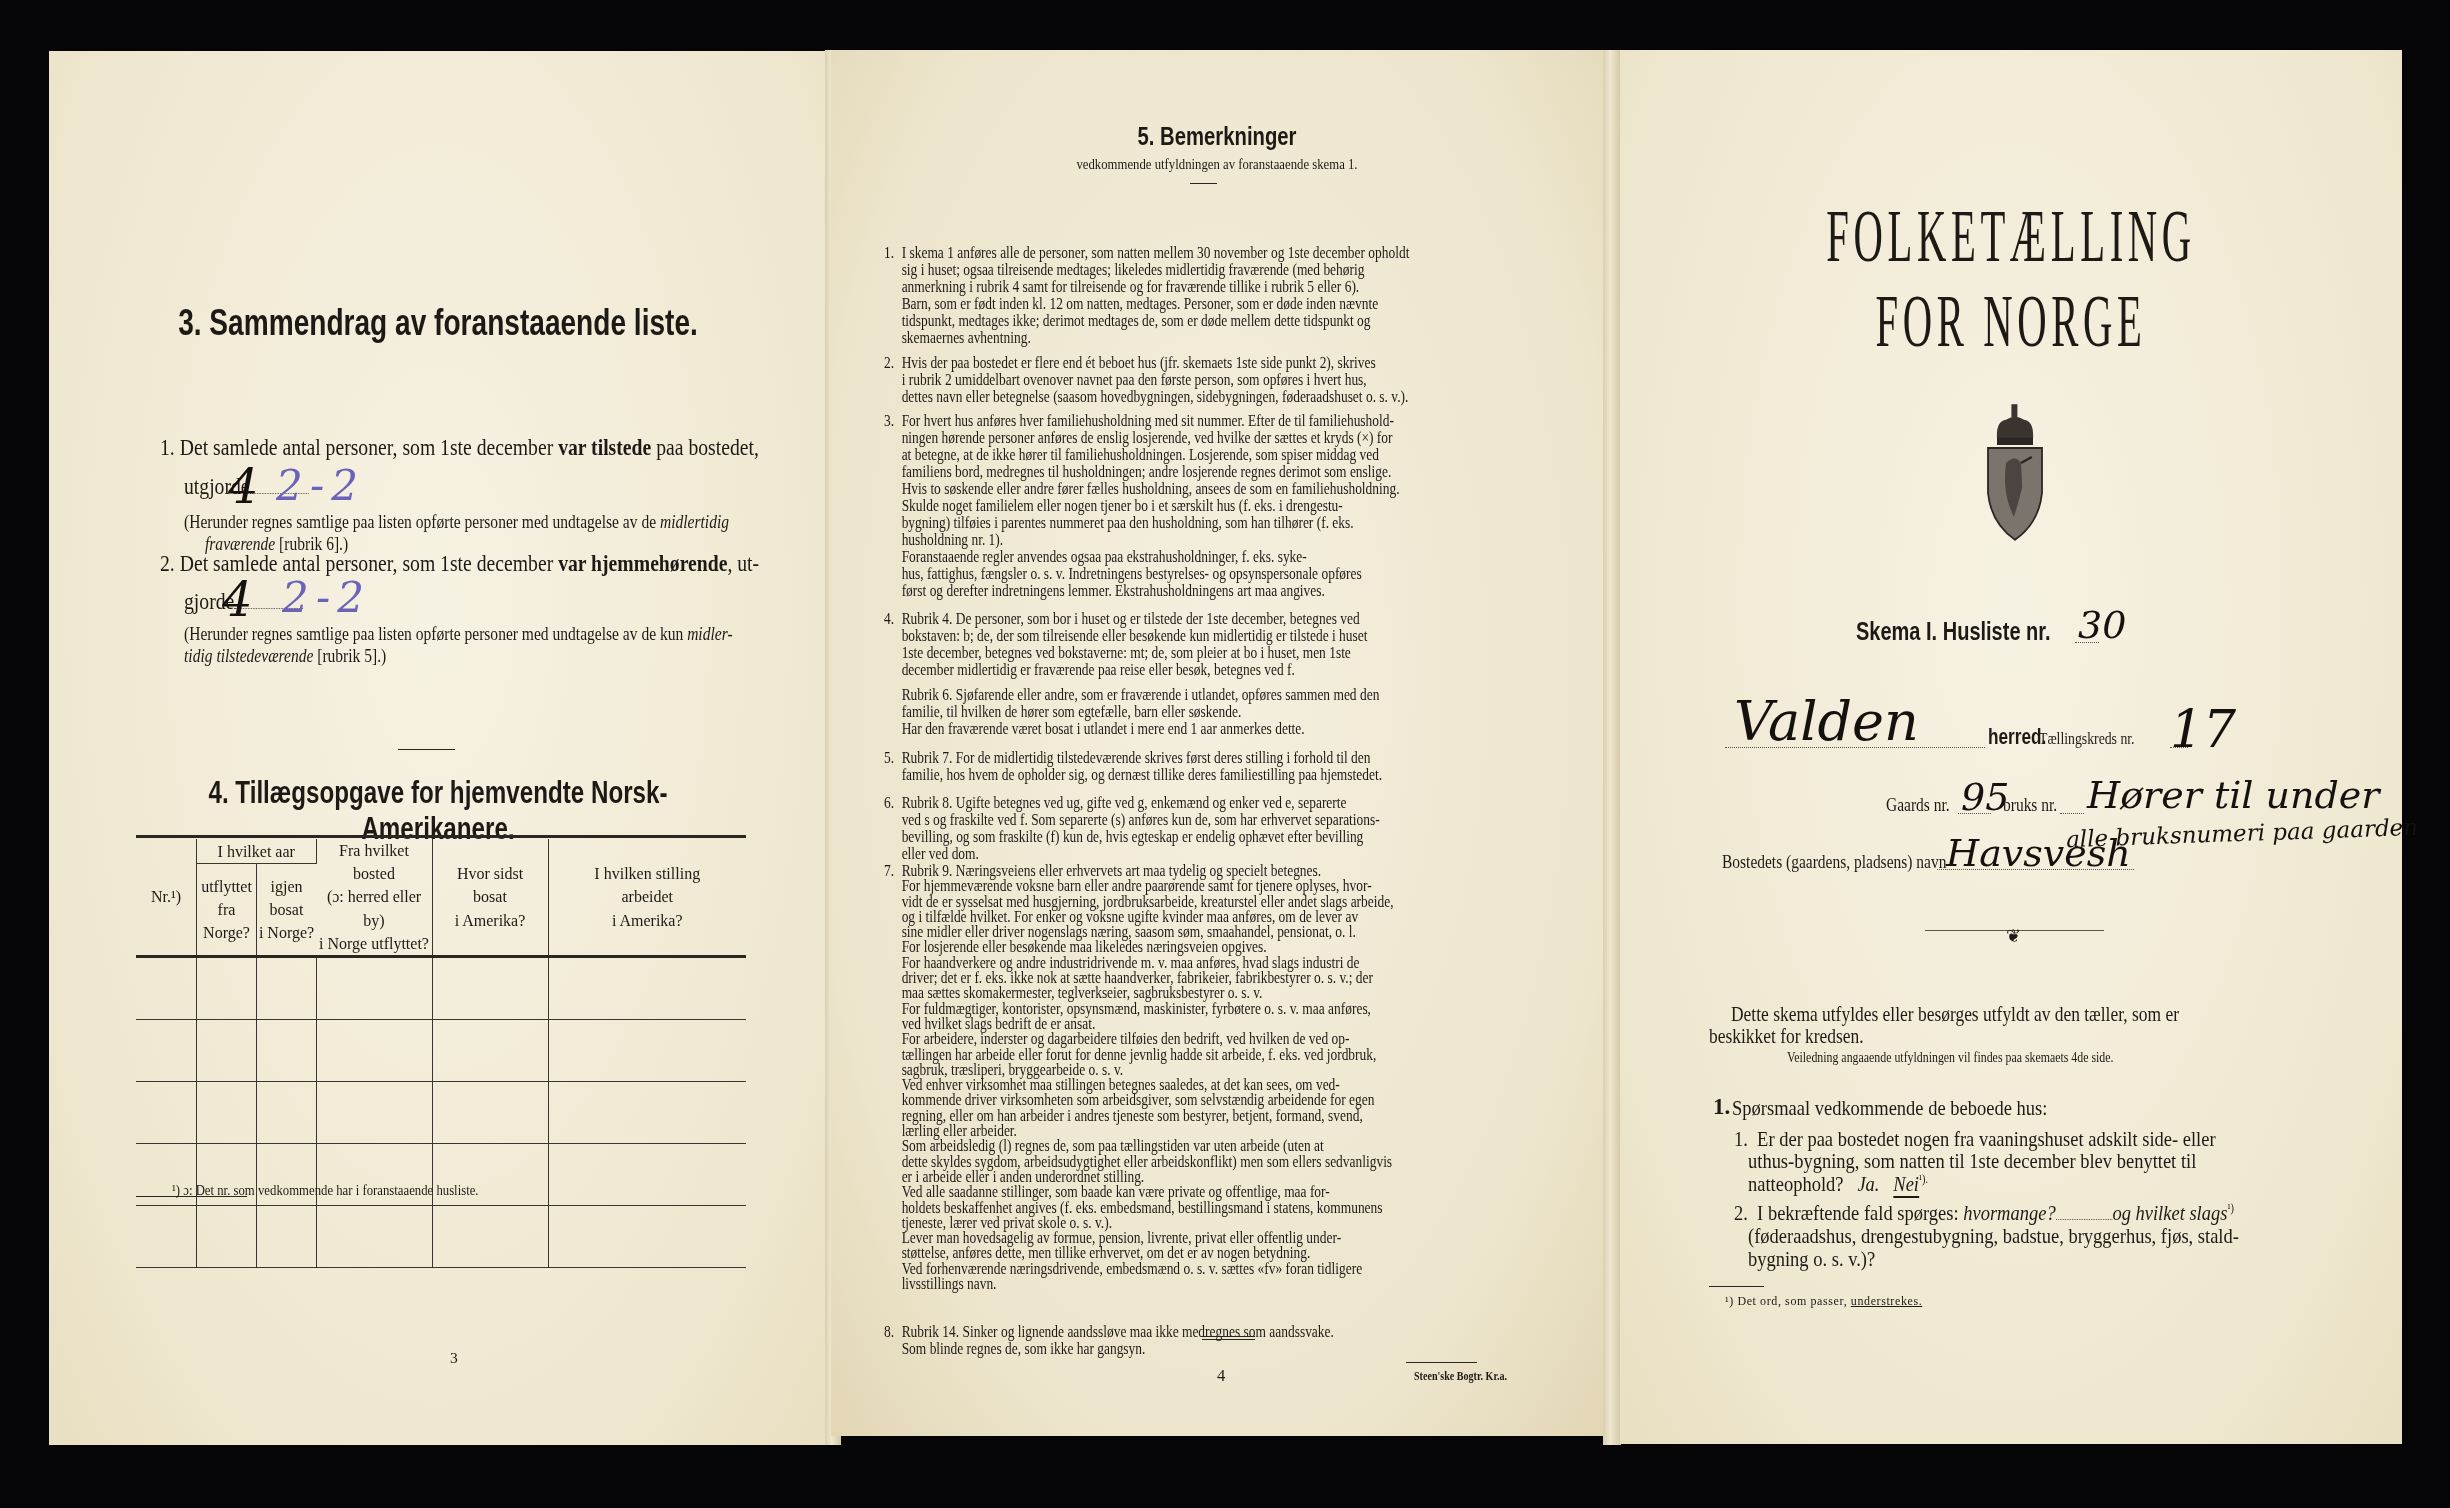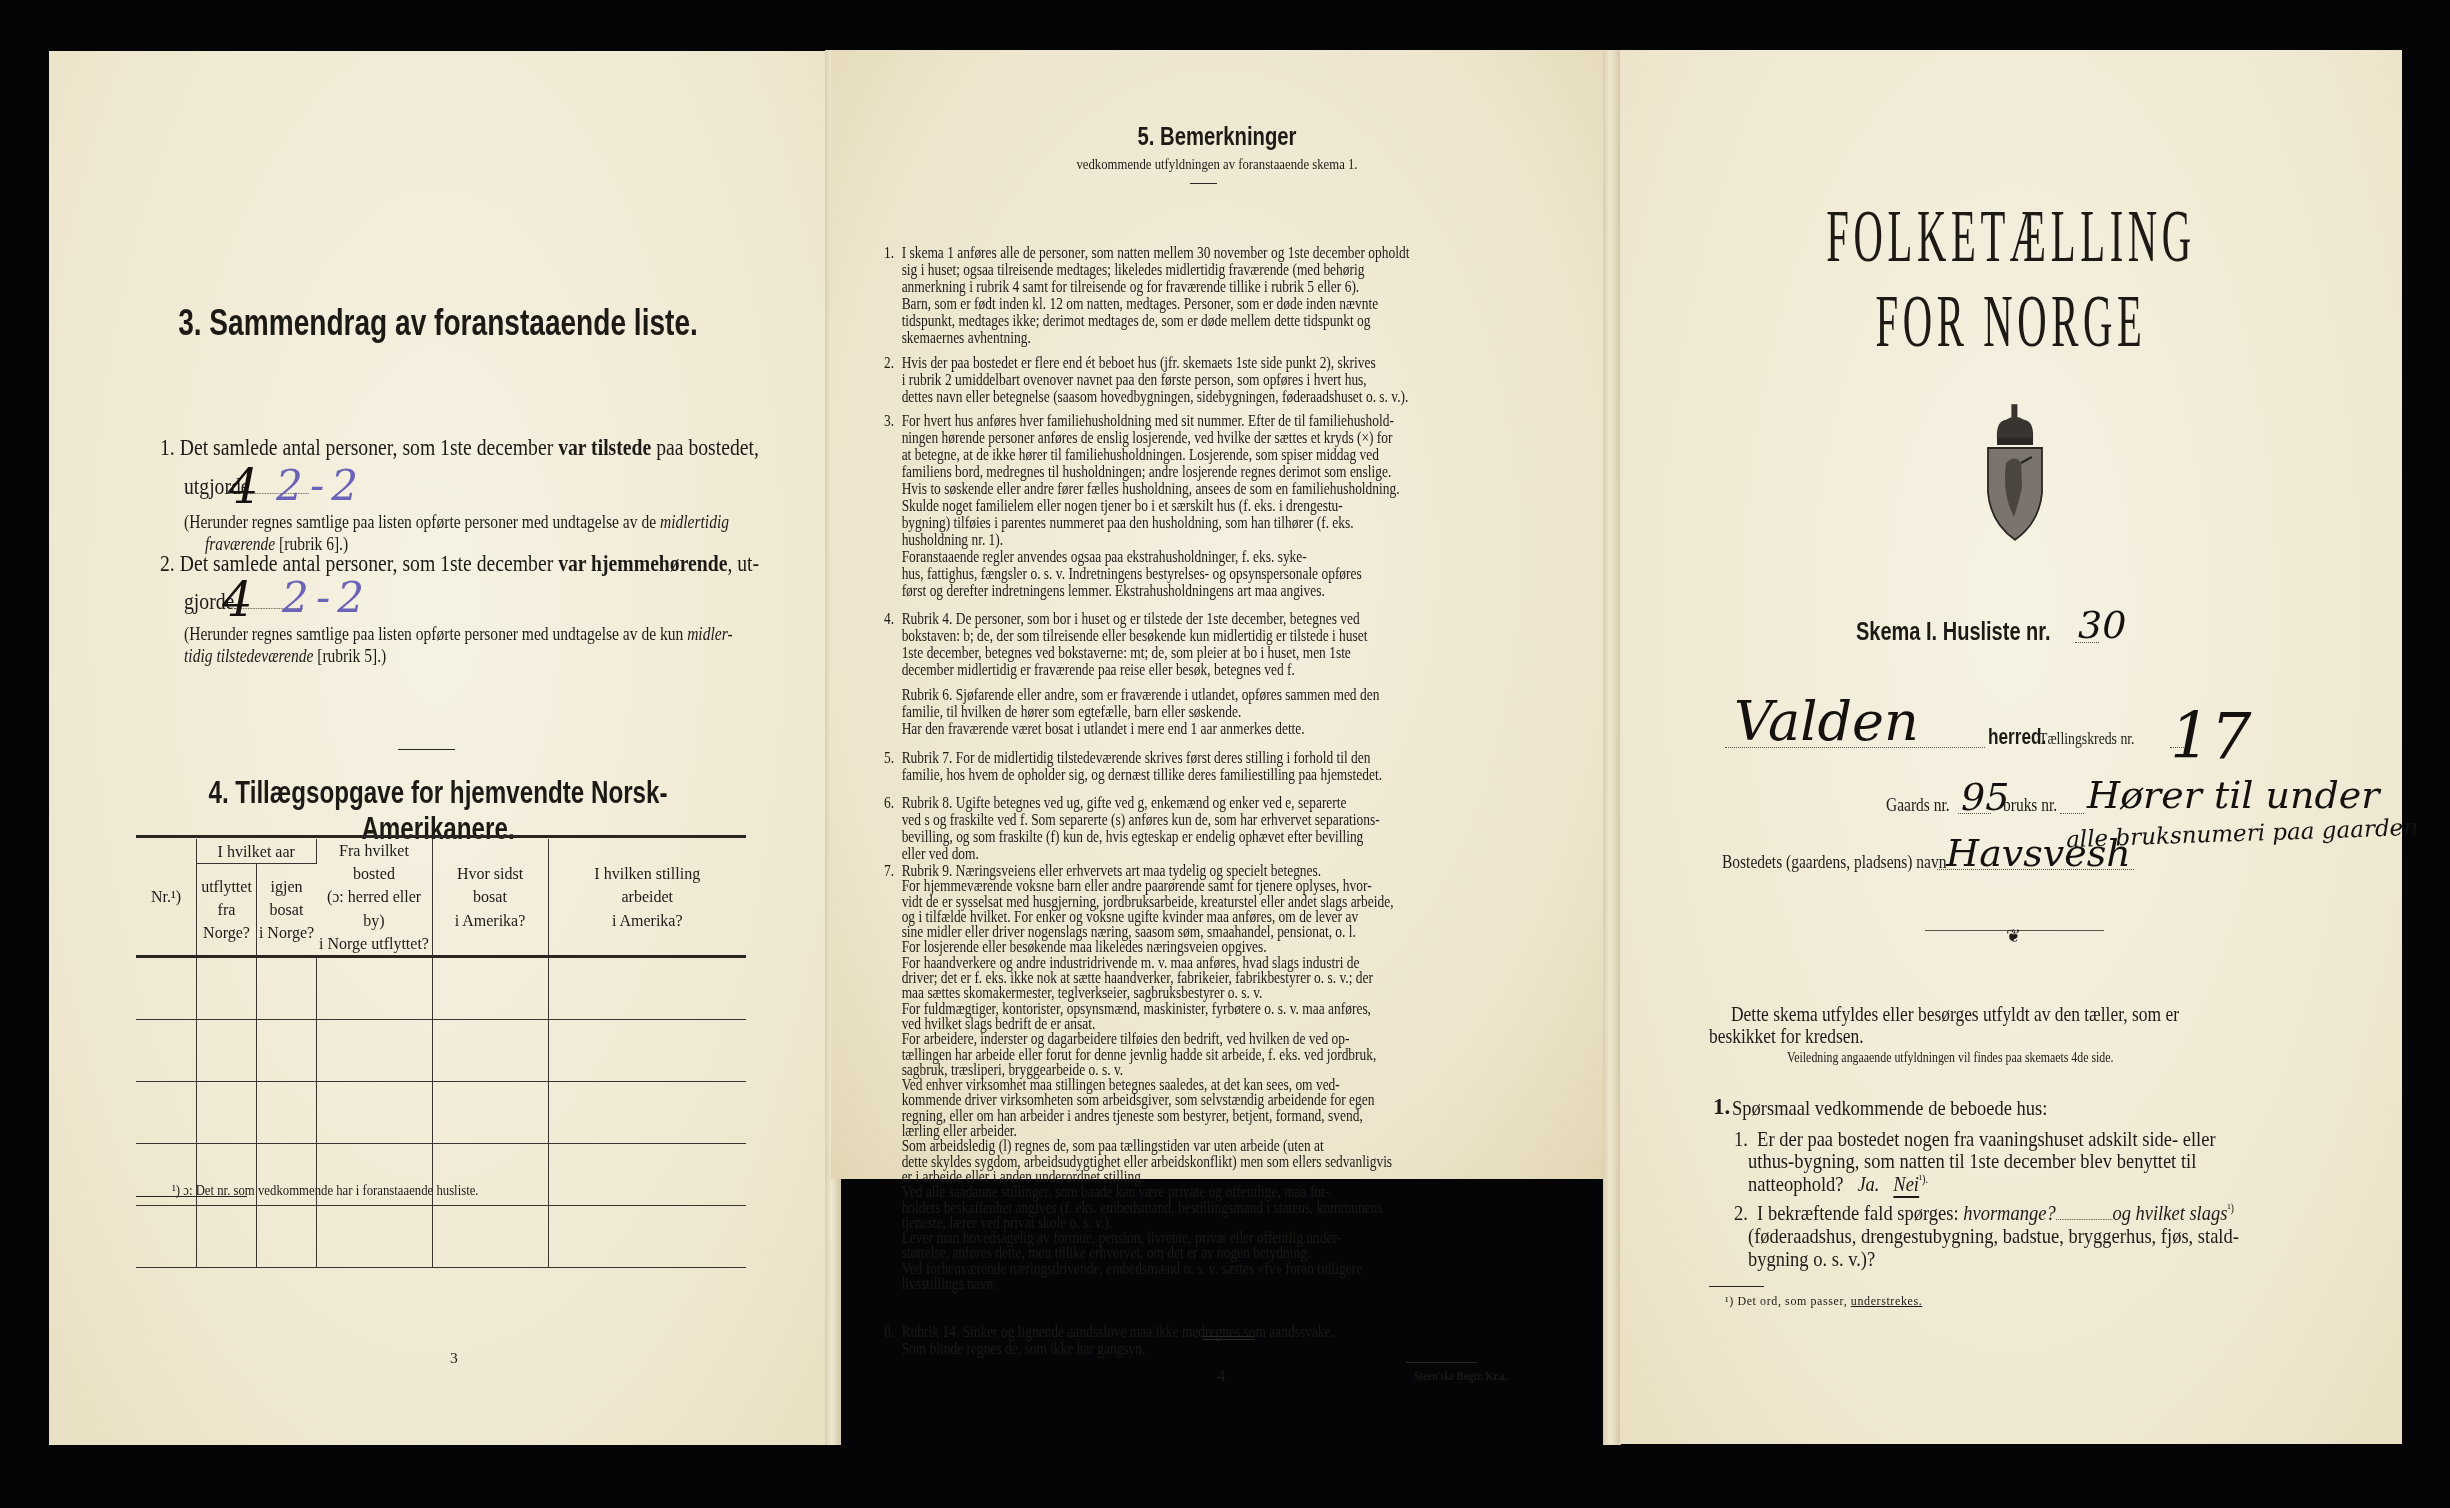--- a/index.html
+++ b/index.html
@@ -1,21 +1,21 @@
 <!DOCTYPE html>
 <html style="font-size:9.6px"><head>
 <meta charset="utf-8">
 <style>
   html, body { margin: 0; padding: 0; background: #050507; }
   body { width: 2450px; height: 1509px; position: relative; overflow: hidden;
          font-family: "Liberation Serif", "DejaVu Serif", serif; color: #1d1a16; }
   .page { position: absolute; background: #f3eedc;
           background-image: radial-gradient(ellipse at 50% 40%, #f6f2e3 0%, #efe8d1 70%, #e9dfc2 100%); }
   #page-left  { left: 49px;   top: 51px; width: 778px; height: 1394px; }
-  #page-mid   { left: 831px; top: 50px; width: 772px; height: 1129px;
+  #page-mid   { left: 831px; top: 50px; width: 772px; height: 1386px;
                 background-image: radial-gradient(ellipse at 50% 45%, #f4efdf 0%, #ece4cb 75%, #e2d6b4 100%); }
   #page-right { left: 1620px; top: 50px; width: 782px; height: 1394px; }
   .fold { position: absolute; top: 50px; height: 1395px; width: 15.6px;
           background: linear-gradient(90deg, #d9cfb3, #efe7cf 40%, #d2c6a6); }
   .abs { position: absolute; }
   .center { text-align: center; }
   .h-sans { font-family: "Liberation Sans", "DejaVu Sans", sans-serif; font-weight: bold;
             transform: scaleX(0.78); transform-origin: center; letter-spacing: 0; }
   .rule { position: absolute; height: 1.8px; background: #2a2622; }
   .ink-black { font-family: "DejaVu Serif", serif; font-style: italic; color: #14110f; }
@@ -298,21 +298,21 @@
 
   <div class="abs" style="left:236px; top:567px; font-family:'Liberation Sans', sans-serif; font-weight:bold; font-size:25px; transform:scaleX(0.8); transform-origin:left; white-space:nowrap;">Skema I.  Husliste nr.</div>
   <span class="abs dots" style="left:455px; top:592px; width:24px;"></span>
   <div class="abs ink-black" style="left:458px; top:553px; font-size:38px;">30</div>
 
   <span class="abs dots" style="left:105px; top:697px; width:260px;"></span>
   <div class="abs ink-black" style="left:114px; top:640px; font-size:54px;">Valden</div>
   <div class="abs" style="left:368px; top:675px; font-family:'Liberation Sans', sans-serif; font-weight:bold; font-size:21.5px; transform:scaleX(0.8); transform-origin:left;">herred.</div>
   <div class="abs rp-small" style="left:419px; top:680px;">Tællingskreds nr.</div>
   <span class="abs dots" style="left:550px; top:697px; width:18px;"></span>
-  <div class="abs ink-black" style="left:550px; top:649px; font-size:64px;">17</div>
+  <div class="abs ink-black" style="left:550px; top:649px; font-size:52px;">17</div>
 
   <div class="abs rp-small" style="left:266px; top:745px; font-size:18px;">Gaards nr.</div>
   <span class="abs dots" style="left:338px; top:763px; width:33px;"></span>
   <div class="abs ink-black" style="left:341px; top:725px; font-size:38px;">95</div>
   <div class="abs rp-small" style="left:383px; top:745px; font-size:18px;">bruks nr.</div>
   <span class="abs dots" style="left:440px; top:763px; width:24px;"></span>
   <div class="abs ink-black" style="left:467px; top:723px; font-size:38px; white-space:nowrap;">Hører til under</div>
   <div class="abs ink-black" style="left:446px; top:770px; font-size:23px; white-space:nowrap; transform:rotate(-2deg);">alle bruksnumeri paa gaarden</div>
 
   <div class="abs rp-small" style="left:102px; top:802px; font-size:18px;">Bostedets (gaardens, pladsens) navn</div>

